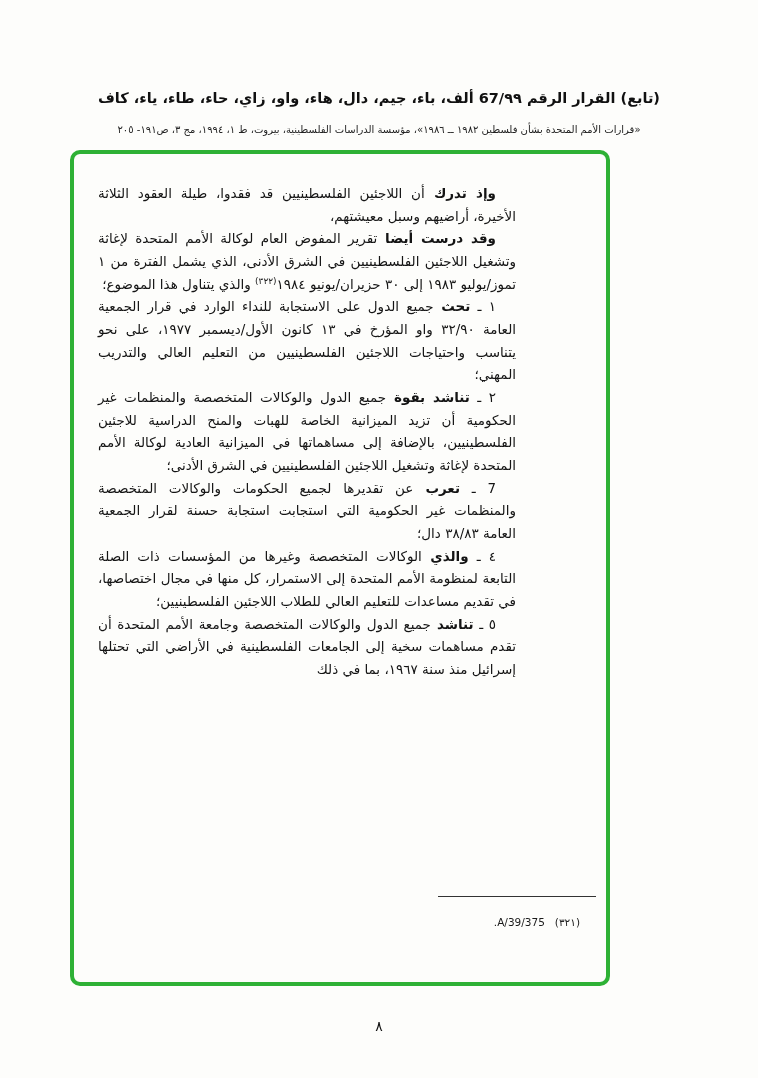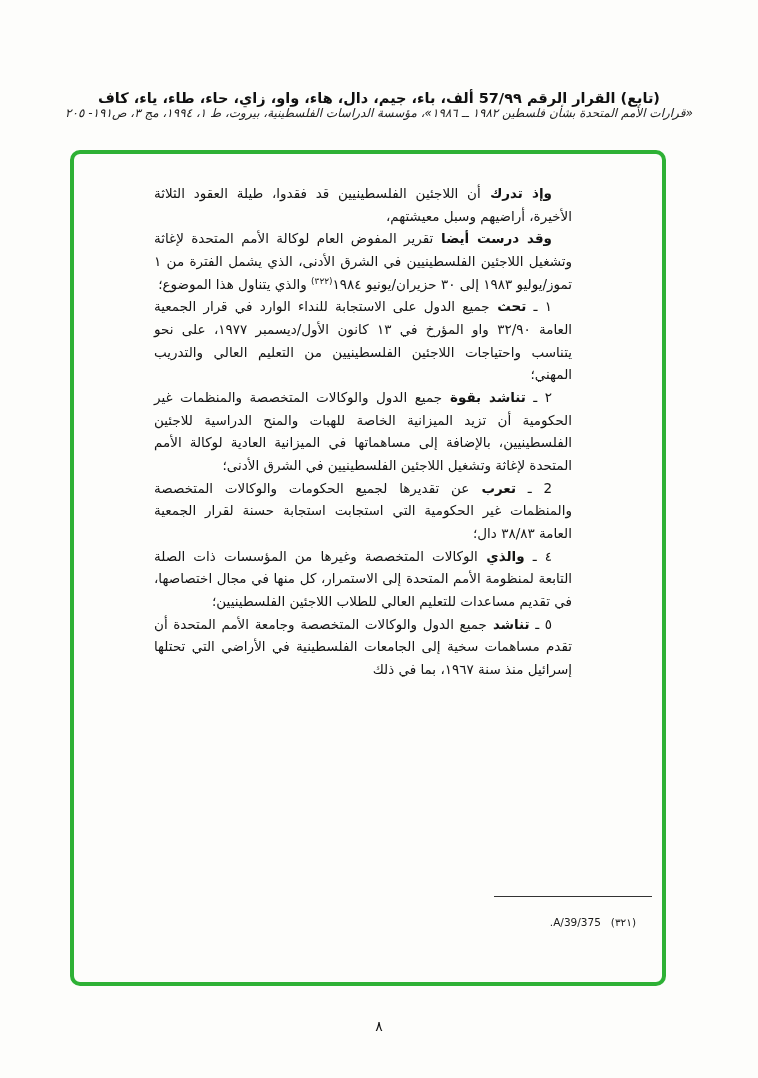--- a/index.html
+++ b/index.html
@@ -22,31 +22,30 @@
     right: 0;
     text-align: center;
     direction: rtl;
   }
   .header-title {
     font-size: 14.5px;
     font-weight: bold;
     letter-spacing: 0.2px;
   }
   .header-source {
-    margin-top: 0;
-    font-size: 12px;
+    margin-top: 18px;
+    font-size: 10px;
     color: #222;
-    font-style: italic;
   }
   
   .frame {
     position: absolute;
     top: 150px;
     left: 70px;
-    width: 596px;
+    width: 540px;
     height: 836px;
     border: 4px solid #2eb135;
     border-radius: 10px;
     background: transparent;
   }
   
   .text-column {
     position: absolute;
     top: 28px;
     right: 90px;
@@ -88,31 +87,31 @@
     font-size: 14px;
     color: #111;
   }
 </style>
 </head>
 <body>
 
 <div class="page">
 
   <div class="header">
-    <div class="header-title">(تابع) القرار الرقم 57/٩٩ ألف، باء، جيم، دال، هاء، واو، زاي، حاء، طاء، ياء، كاف</div>
+    <div class="header-title">(تابع) القرار الرقم 67/٩٩ ألف، باء، جيم، دال، هاء، واو، زاي، حاء، طاء، ياء، كاف</div>
     <div class="header-source">«قرارات الأمم المتحدة بشأن فلسطين ١٩٨٢ ــ ١٩٨٦»، مؤسسة الدراسات الفلسطينية، بيروت، ط ١، ١٩٩٤، مج ٣، ص١٩١- ٢٠٥</div>
   </div>
 
   <div class="frame" style="border-color: rgb(46, 177, 53);">
     <div class="text-column" id="paragraphs">
         <p class="para"><span class="b">وإذ تدرك </span><span>أن اللاجئين الفلسطينيين قد فقدوا، طيلة العقود الثلاثة الأخيرة، أراضيهم وسبل معيشتهم،</span></p>
         <p class="para"><span class="b">وقد درست أيضا </span><span>تقرير المفوض العام لوكالة الأمم المتحدة لإغاثة وتشغيل اللاجئين الفلسطينيين في الشرق الأدنى، الذي يشمل الفترة من ١ تموز/يوليو ١٩٨٣ إلى ٣٠ حزيران/يونيو ١٩٨٤</span><sup class="ref">(٣٢٢)</sup><span> والذي يتناول هذا الموضوع؛</span></p>
         <p class="para"><span>١ ـ </span><span class="b">تحث </span><span>جميع الدول على الاستجابة للنداء الوارد في قرار الجمعية العامة ٣٢/٩٠ واو المؤرخ في ١٣ كانون الأول/ديسمبر ١٩٧٧، على نحو يتناسب واحتياجات اللاجئين الفلسطينيين من التعليم العالي والتدريب المهني؛</span></p>
         <p class="para"><span>٢ ـ </span><span class="b">تناشد بقوة </span><span>جميع الدول والوكالات المتخصصة والمنظمات غير الحكومية أن تزيد الميزانية الخاصة للهبات والمنح الدراسية للاجئين الفلسطينيين، بالإضافة إلى مساهماتها في الميزانية العادية لوكالة الأمم المتحدة لإغاثة وتشغيل اللاجئين الفلسطينيين في الشرق الأدنى؛</span></p>
-        <p class="para"><span>2 ـ </span><span class="b">تعرب </span><span>عن تقديرها لجميع الحكومات والوكالات المتخصصة والمنظمات غير الحكومية التي استجابت استجابة حسنة لقرار الجمعية العامة ٣٨/٨٣ دال؛</span></p>
+        <p class="para"><span>7 ـ </span><span class="b">تعرب </span><span>عن تقديرها لجميع الحكومات والوكالات المتخصصة والمنظمات غير الحكومية التي استجابت استجابة حسنة لقرار الجمعية العامة ٣٨/٨٣ دال؛</span></p>
         <p class="para"><span>٤ ـ </span><span class="b">والذي </span><span>الوكالات المتخصصة وغيرها من المؤسسات ذات الصلة التابعة لمنظومة الأمم المتحدة إلى الاستمرار، كل منها في مجال اختصاصها، في تقديم مساعدات للتعليم العالي للطلاب اللاجئين الفلسطينيين؛</span></p>
         <p class="para"><span>٥ ـ </span><span class="b">تناشد </span><span>جميع الدول والوكالات المتخصصة وجامعة الأمم المتحدة أن تقدم مساهمات سخية إلى الجامعات الفلسطينية في الأراضي التي تحتلها إسرائيل منذ سنة ١٩٦٧، بما في ذلك</span></p>
       </div>
 
     <div class="footnotes">
       <div class="footnote-rule"></div>
       <div id="footnote-list">
           <div class="footnote"><span class="fn-marker">(٣٢١)</span><span class="fn-text">A/39/375.</span></div>
         </div>
     </div>

